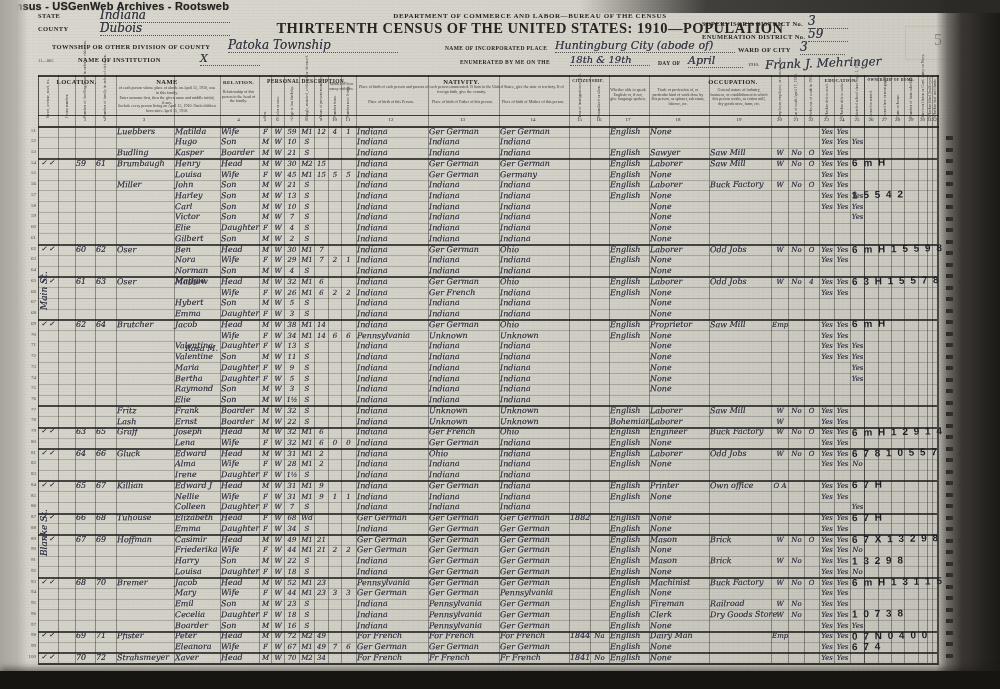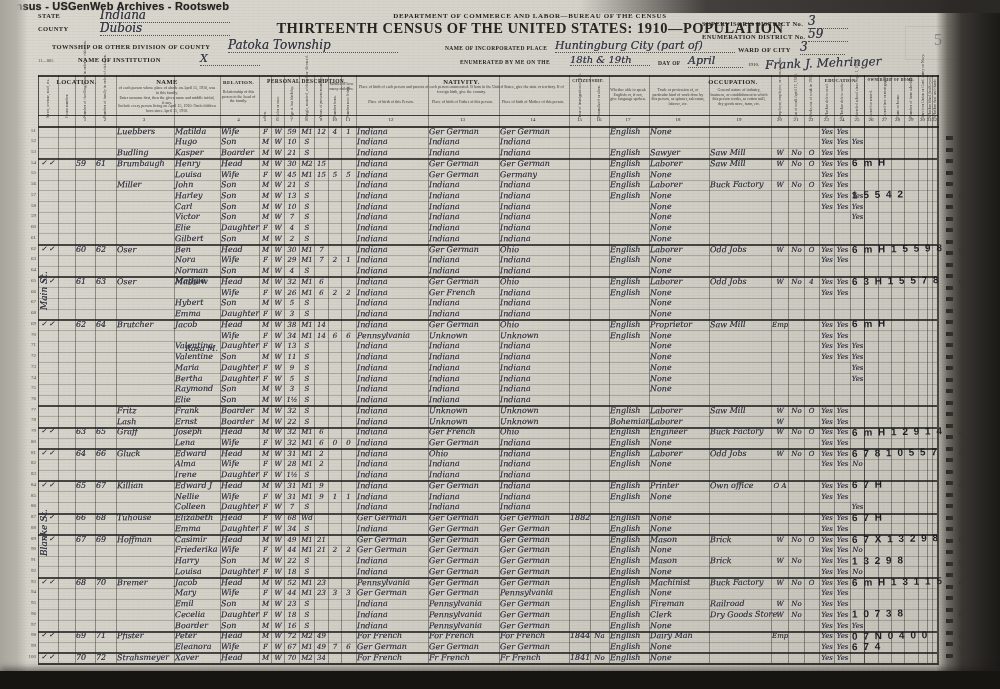--- a/index.html
+++ b/index.html
@@ -59,21 +59,21 @@
     <span class="abs pr lbl" style="left:52px;top:43px">TOWNSHIP OR OTHER DIVISION OF COUNTY</span>
     <span class="abs hw dots" style="left:228px;top:38px;width:170px;font-size:12px">Patoka Township</span>
     <span class="abs pr" style="left:38px;top:58px;font-size:4.5px;color:#4a483f">11—805</span>
     <span class="abs pr lbl" style="left:78px;top:56px">NAME OF INSTITUTION</span>
     <span class="abs hw dots" style="left:200px;top:52px;width:60px;font-size:11px">X</span>
 
     <div class="abs pr" style="left:300px;top:12px;width:460px;text-align:center;font-size:7px;font-weight:bold;letter-spacing:.6px">DEPARTMENT OF COMMERCE AND LABOR—BUREAU OF THE CENSUS</div>
     <div class="abs pr" style="left:255px;top:20px;width:550px;text-align:center;font-size:14.5px;font-weight:bold;letter-spacing:.5px">THIRTEENTH CENSUS OF THE UNITED STATES: 1910—POPULATION</div>
 
     <span class="abs pr lbl" style="left:445px;top:45px;font-size:5.5px">NAME OF INCORPORATED PLACE</span>
-    <span class="abs hw dots" style="left:555px;top:39px;width:180px;font-size:11px">Huntingburg City (part of)</span>
+    <span class="abs hw dots" style="left:555px;top:39px;width:180px;font-size:11px">Huntingburg City (abode of)</span>
     <span class="abs pr lbl" style="left:460px;top:59px;font-size:5.5px">ENUMERATED BY ME ON THE</span>
     <span class="abs hw dots" style="left:570px;top:54px;width:80px;font-size:10px">18th &amp; 19th</span>
     <span class="abs pr lbl" style="left:658px;top:60px;font-size:5.5px">DAY OF</span>
     <span class="abs hw dots" style="left:688px;top:54px;width:55px;font-size:11px">April</span>
     <span class="abs pr" style="left:748px;top:62px;font-size:5px">1910.</span>
     <span class="abs hw" style="left:765px;top:56px;font-size:12px;transform:rotate(-2deg)">Frank J. Mehringer</span>
 
     <span class="abs pr lbl" style="left:702px;top:20px">SUPERVISOR'S DISTRICT No.</span>
     <span class="abs hw dots" style="left:808px;top:14px;width:40px;font-size:12px">3</span>
     <span class="abs pr lbl" style="left:702px;top:33px">ENUMERATION DISTRICT No.</span>

